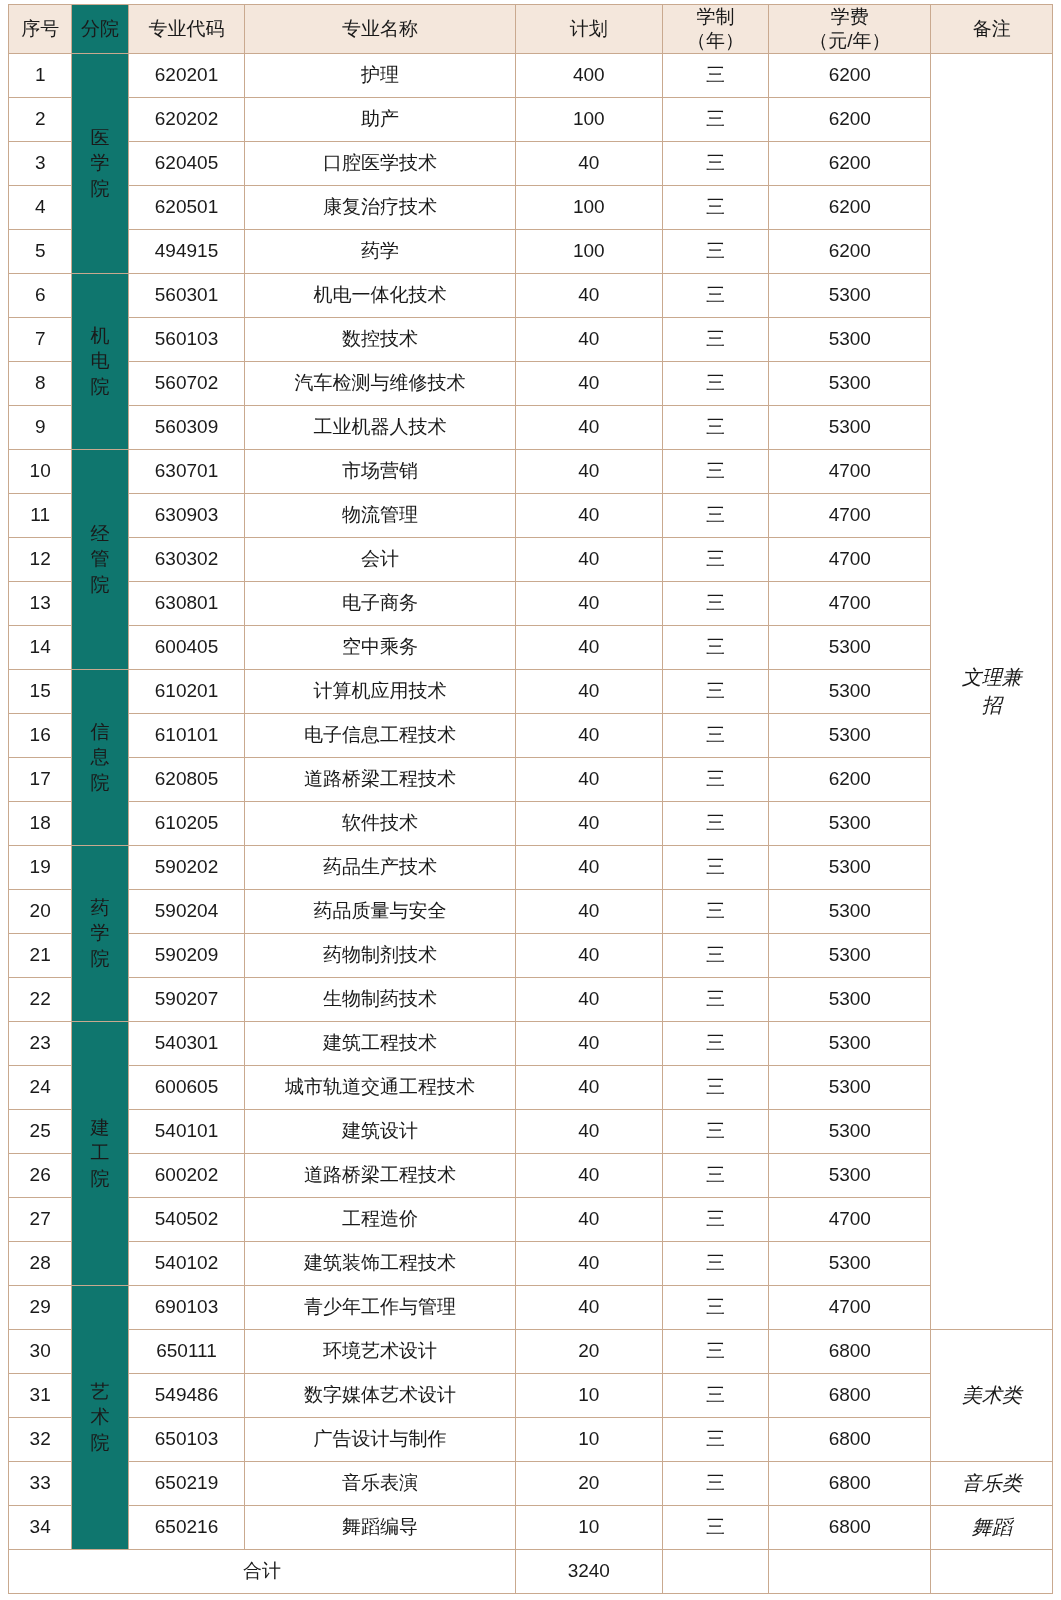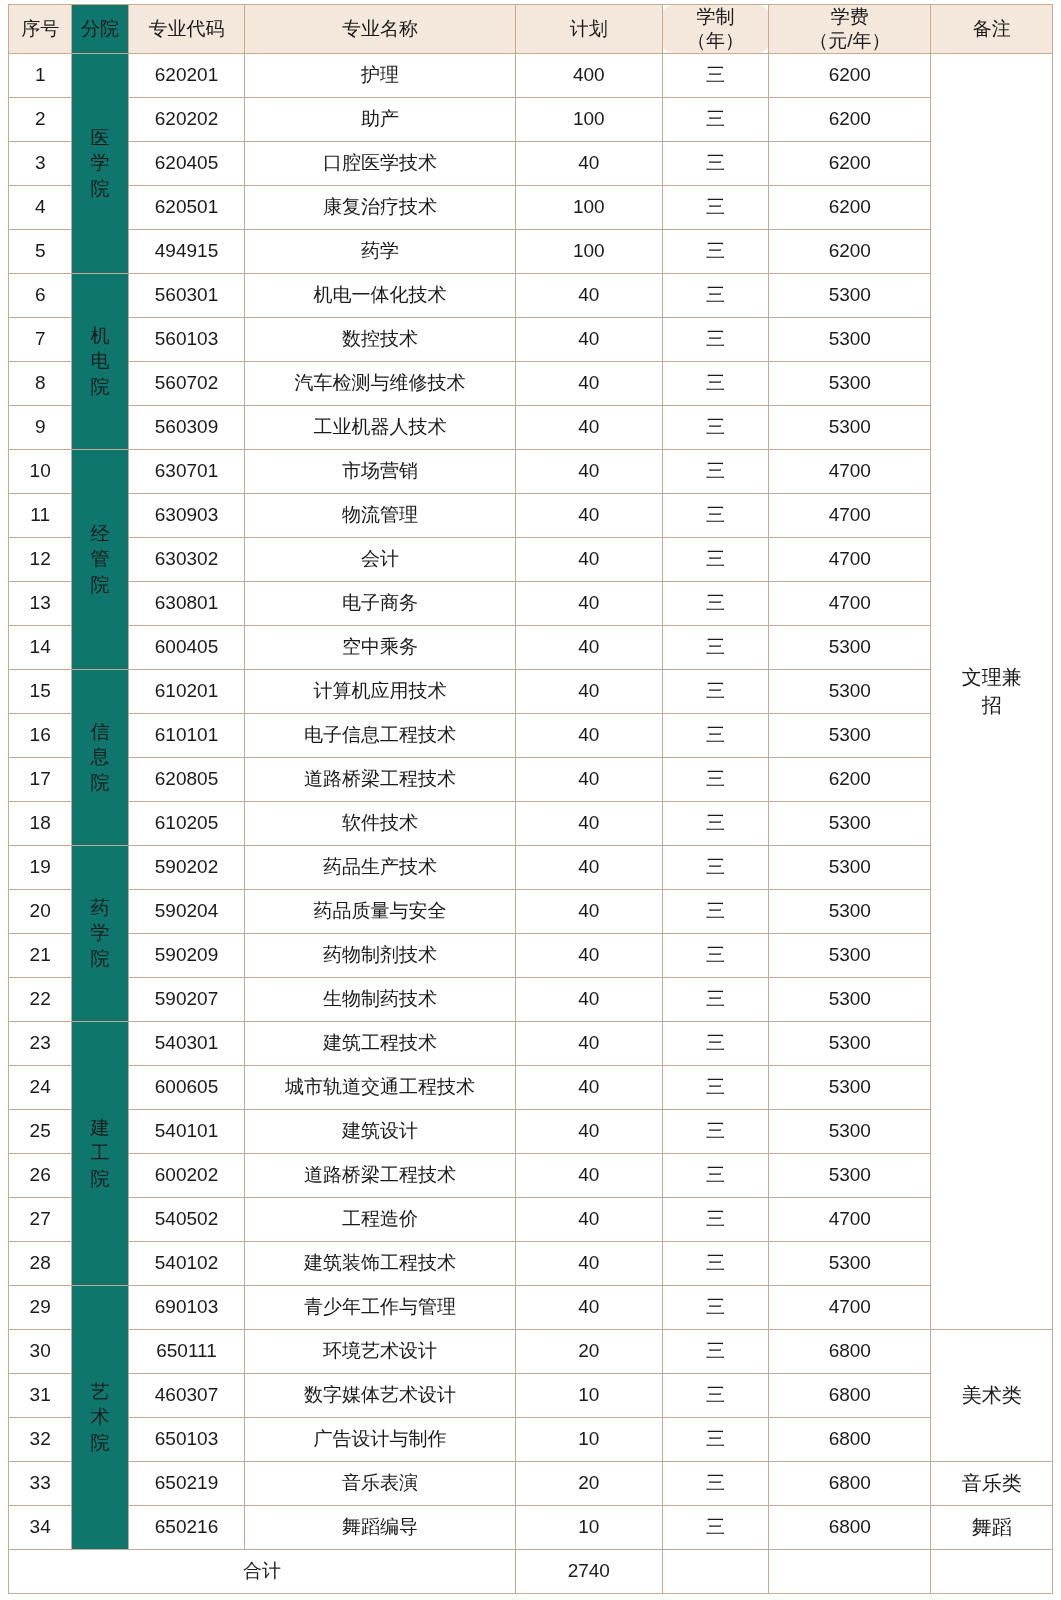--- a/index.html
+++ b/index.html
@@ -36,32 +36,33 @@
     font-weight: bold;
     font-size: 21px;
     height: 88px;
     line-height: 1.25;
   }
   td.col-seq { width: 62px; }
   td.col-branch { width: 55px; background: #0f766e; }
   td.col-code { width: 115px; }
   td.col-name { width: 268px; text-align: left; padding-left: 14px; }
   td.col-plan { width: 145px; }
-  td.col-years { width: 105px; border-radius: 11px; }
+  td.col-years { width: 105px; }
   td.col-fee { width: 160px; }
   td.col-note { width: 120px; }
   .branch-cell {
     font-size: 19px;
     line-height: 1.35;
     letter-spacing: 0;
   }
   .branch-cell span { display: block; }
   .note-cell {
     font-size: 20px;
     line-height: 1.4;
+    font-style: italic;
   }
   .note-cell span { display: block; }
   tfoot td {
     font-weight: bold;
     font-size: 21px;
     height: 46px;
   }
   .total-label { text-align: center; }
   .total-value { font-weight: bold; }
   .header-sub { font-size: 19px; display: block; }
@@ -385,21 +386,21 @@
           <td class="col-years">三</td>
           <td class="col-fee">6800</td>
           <td class="col-note" rowspan="3">
             <div class="note-cell">
               <span>美术类</span>
             </div>
           </td>
         </tr>
         <tr>
           <td class="col-seq">31</td>
-          <td class="col-code">460307</td>
+          <td class="col-code">549486</td>
           <td class="col-name">数字媒体艺术设计</td>
           <td class="col-plan">10</td>
           <td class="col-years">三</td>
           <td class="col-fee">6800</td>
         </tr>
         <tr>
           <td class="col-seq">32</td>
           <td class="col-code">650103</td>
           <td class="col-name">广告设计与制作</td>
           <td class="col-plan">10</td>
@@ -429,20 +430,20 @@
           <td class="col-note" rowspan="1">
             <div class="note-cell">
               <span>舞蹈</span>
             </div>
           </td>
         </tr>
       </tbody>
     <tfoot>
       <tr>
         <td class="total-label" colspan="4">合计</td>
-        <td class="total-value">2740</td>
+        <td class="total-value">3240</td>
         <td></td>
         <td></td>
         <td></td>
       </tr>
     </tfoot>
   </table>
 </div>
 
 </body></html>

